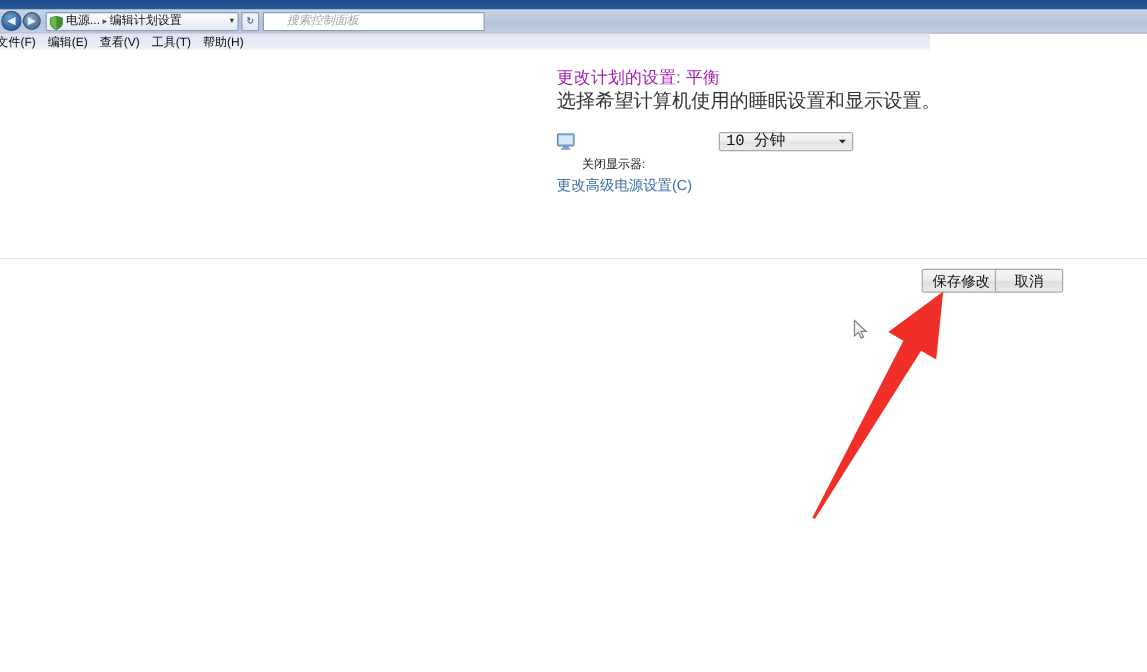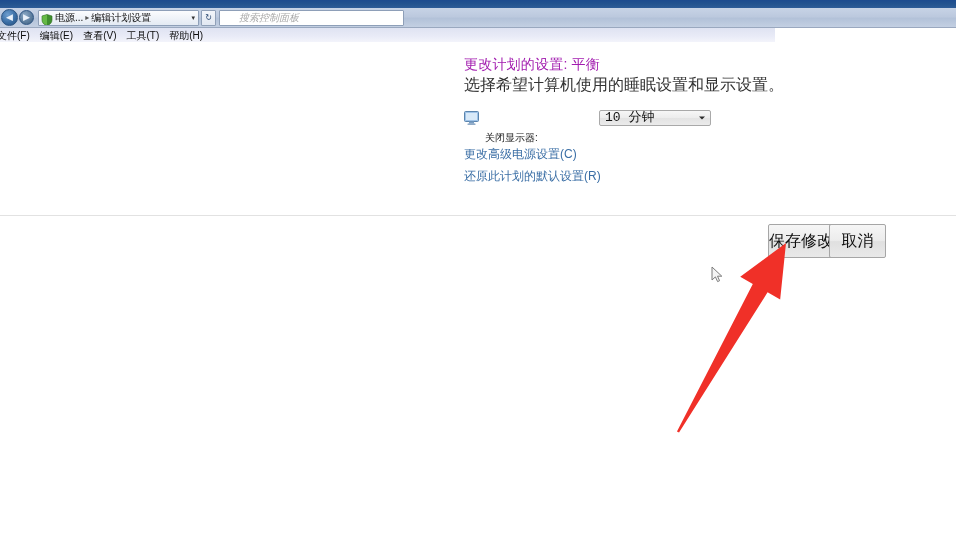--- a/index.html
+++ b/index.html
@@ -256,25 +256,25 @@
   .cmdbar {
     position: absolute;
     left: 0; top: 216px;
     width: 956px; height: 36px;
     background: #ffffff;
   }
 
   .btn {
     position: absolute;
     top: 8px;
-    height: 34px;
+    height: 20px;
     background: linear-gradient(to bottom, #f6f6f6 0%, #ececec 48%, #e0e0e0 52%, #e9e9e9 100%);
     border: 1px solid #a6a6a6;
     border-radius: 2px;
-    font-size: 16px;
+    font-size: 12px;
     color: #0f0f0f;
     display: flex;
     align-items: center;
     justify-content: center;
     line-height: 14px;
     white-space: nowrap;
     cursor: pointer;
   }
   .btn-save { left: 768px; width: 66px; }
   .btn-cancel { left: 829px; width: 57px; }
@@ -364,21 +364,20 @@
             <span class="val">10 分钟</span>
             <span class="arw"></span>
           </div>
         </div>
 
 
       </div>
 
       <div class="links">
         <span class="link">更改高级电源设置(C)</span>
-        <span class="link">还原此计划的默认设置(R)</span>
       </div>
 
     </div>
   </div>
 
   <div class="divider"></div>
 
   <div class="cmdbar">
     <div class="btn btn-save">保存修改</div>
     <div class="btn btn-cancel">取消</div>

